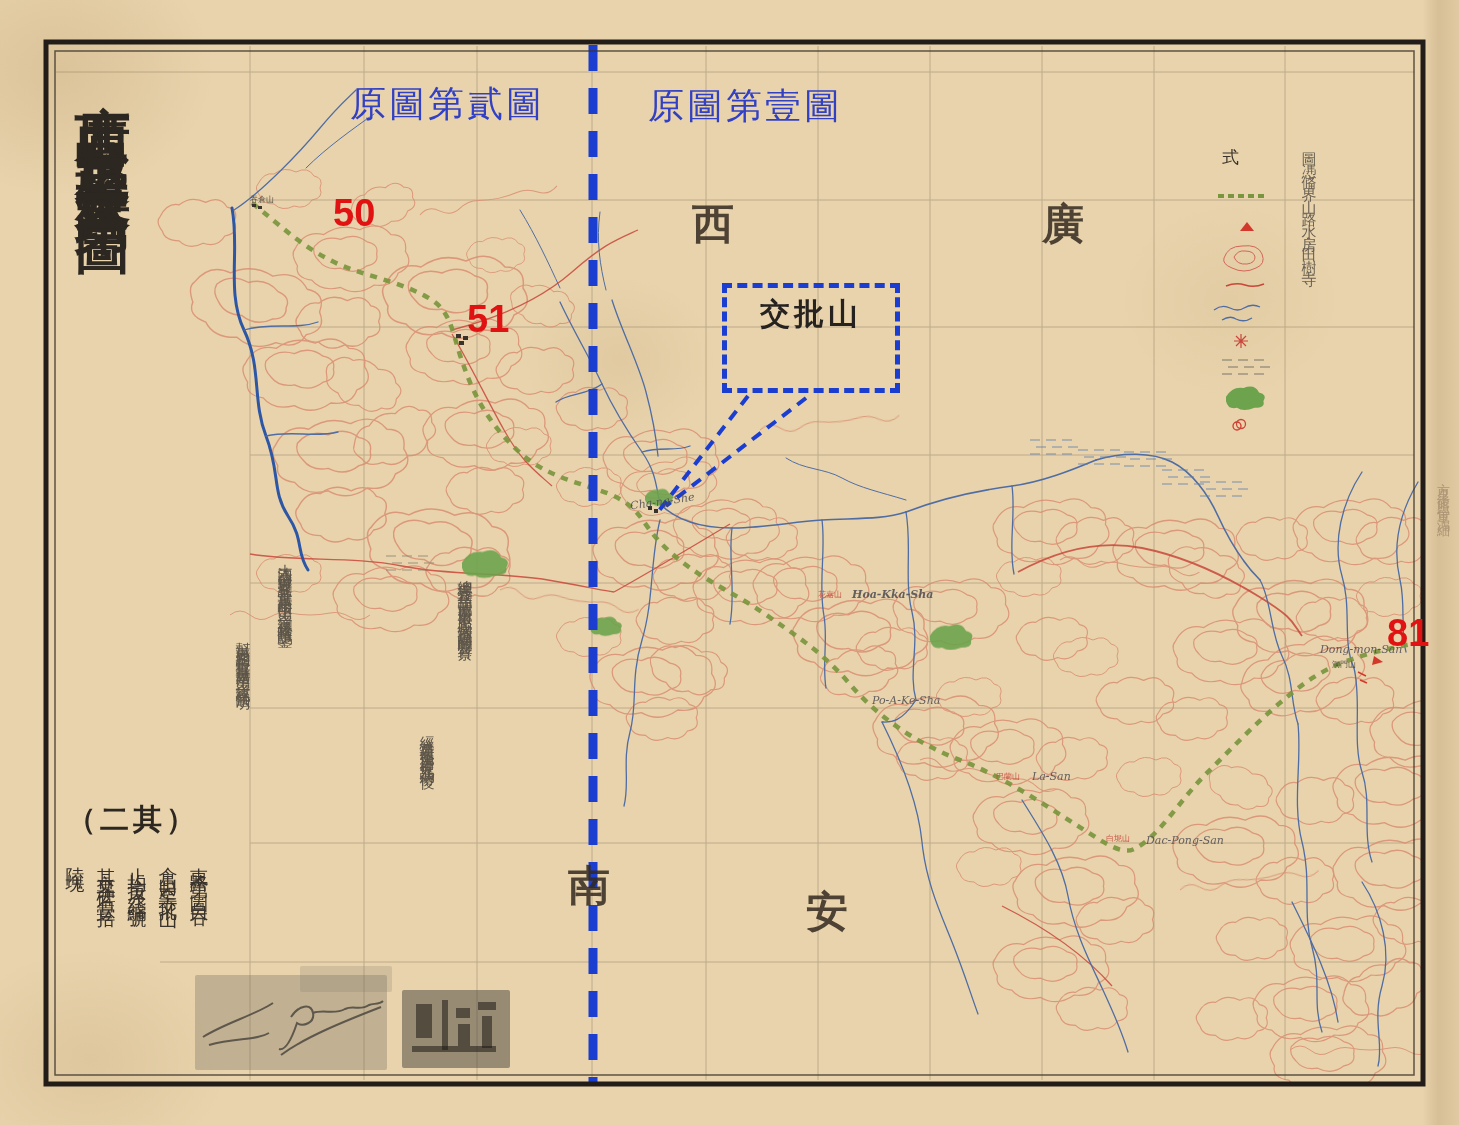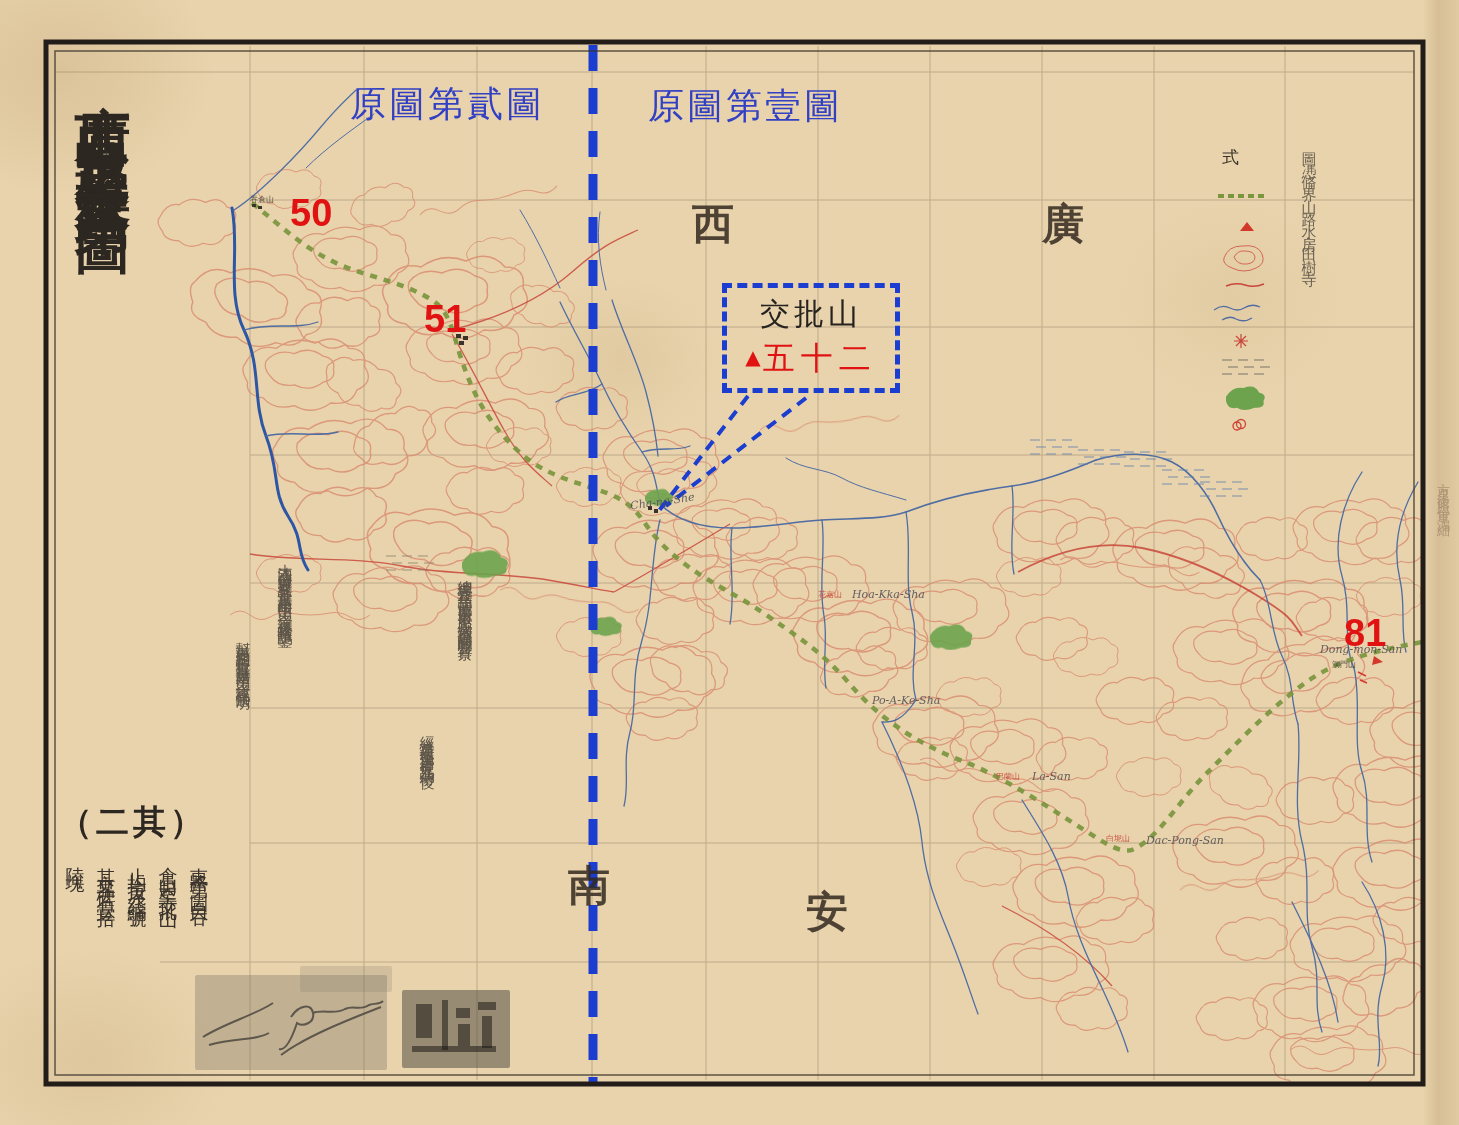--- a/index.html
+++ b/index.html
@@ -8,27 +8,27 @@
     background:
       radial-gradient(220px 180px at 60px 70px, rgba(150,108,58,.16), rgba(150,108,58,0) 70%),
       radial-gradient(140px 120px at 620px 360px, rgba(160,120,70,.10), rgba(160,120,70,0) 70%),
       radial-gradient(160px 140px at 1230px 300px, rgba(160,120,70,.08), rgba(160,120,70,0) 70%),
       radial-gradient(200px 160px at 90px 1060px, rgba(150,108,58,.12), rgba(150,108,58,0) 70%),
       linear-gradient(90deg, rgba(135,96,50,0) 97.5%, rgba(135,96,50,.18) 98.6%, rgba(135,96,50,.08) 100%),
       #e8d3ac;}
   .abs{position:absolute;}
   .v{writing-mode:vertical-rl;text-orientation:upright;line-height:1;}
   .title-main{font-size:56px;letter-spacing:12px;font-weight:bold;color:#2d2721;}
-  .title-part{font-size:33px;font-weight:bold;color:#2d2721;letter-spacing:4px;}
+  .title-part{font-size:29px;font-weight:bold;color:#2d2721;letter-spacing:4px;}
   .note-col{font-size:19px;letter-spacing:7px;color:#3a332b;width:26px;text-align:center;}
   .off-col{font-size:15px;letter-spacing:3px;color:#4a443c;opacity:.88;width:22px;text-align:center;}
   .region{font-size:42px;color:#33291f;opacity:.85;font-weight:bold;}
   .sheet-label{font-size:36px;letter-spacing:3px;color:#3240c4;font-weight:500;}
-  .red-marker{font-family:"Liberation Sans",sans-serif;font-size:38px;font-weight:700;color:#e01212;}
-  .callout-box{border:5px dashed #1b3ed0;width:168px;height:100px;text-align:center;}
+  .red-marker{font-family:"Liberation Sans",sans-serif;font-size:38px;font-weight:700;color:#e01212;margin-left:43px;}
+  .callout-box{border:5px dashed #1b3ed0;width:168px;height:100px;text-align:center;font-weight:bold;}
   .callout-name{font-size:30px;color:#262220;letter-spacing:4px;margin-top:6px;}
   .callout-num{font-size:32px;color:#e01212;letter-spacing:6px;display:inline-block;}
   .callout-tri{font-size:20px;color:#e01212;position:relative;top:-5px;margin-right:2px;}
   .place{font-style:italic;font-size:11px;color:#4d4a52;opacity:.85;white-space:nowrap;}
   .place-cn{font-size:8px;white-space:nowrap;opacity:.9;text-align:center;}
   .legend-header{font-size:17px;color:#3a332b;}
   .legend-col{font-size:15px;letter-spacing:12px;color:#4a443c;opacity:.8;width:20px;text-align:center;}
   .edge-note{font-size:13px;letter-spacing:6px;color:#9b8265;opacity:.7;width:20px;}
   .stamp{border-radius:2px;}
 </style>
@@ -275,27 +275,24 @@
 
   <div class="abs sheet-label" style="left:648px;top:82px;">原圖第壹圖</div>
   <div class="abs sheet-label" style="left:350px;top:80px;">原圖第貳圖</div>
 
   <div class="abs red-marker" style="left:290px;top:192px;">50</div>
   <div class="abs red-marker" style="left:424px;top:298px;">51</div>
   <div class="abs red-marker" style="left:1344px;top:612px;">81</div>
 
   <div class="abs callout-box" style="left:722px;top:283px;">
     <div class="callout-name">交批山</div>
-    <div style="margin-top:2px;">
-      <span class="callout-tri">▲</span><span class="callout-num">五十二</span>
-    </div>
   </div>
 
   <div class="abs place" style="left:630px;top:495px;transform:rotate(-8deg);">Cha-ng-She</div>
-  <div class="abs place" style="left:852px;top:588px;">Hoa-Kka-Sha</div>
+  <div class="abs place" style="left:852px;top:588px;font-weight:bold;">Hoa-Kka-Sha</div>
   <div class="abs place-cn" style="left:818px;top:589px;color:#c8473a;">花嘉山</div>
   <div class="abs place" style="left:872px;top:694px;">Po-A-Ke-Sha</div>
   <div class="abs place" style="left:1032px;top:770px;">La-San</div>
   <div class="abs place-cn" style="left:996px;top:771px;color:#c8473a;">巴蘭山</div>
   <div class="abs place" style="left:1146px;top:834px;">Dac-Pong-San</div>
   <div class="abs place-cn" style="left:1106px;top:833px;color:#c8473a;">白坭山</div>
   <div class="abs place" style="left:1288px;top:643px;margin-left:32px;">Dong-mon-San</div>
   <div class="abs place-cn" style="left:1332px;top:659px;color:#4a443c;">洞門山</div>
   <div class="abs place-cn" style="left:250px;top:194px;color:#4a443c;">吞倉山</div>
 

